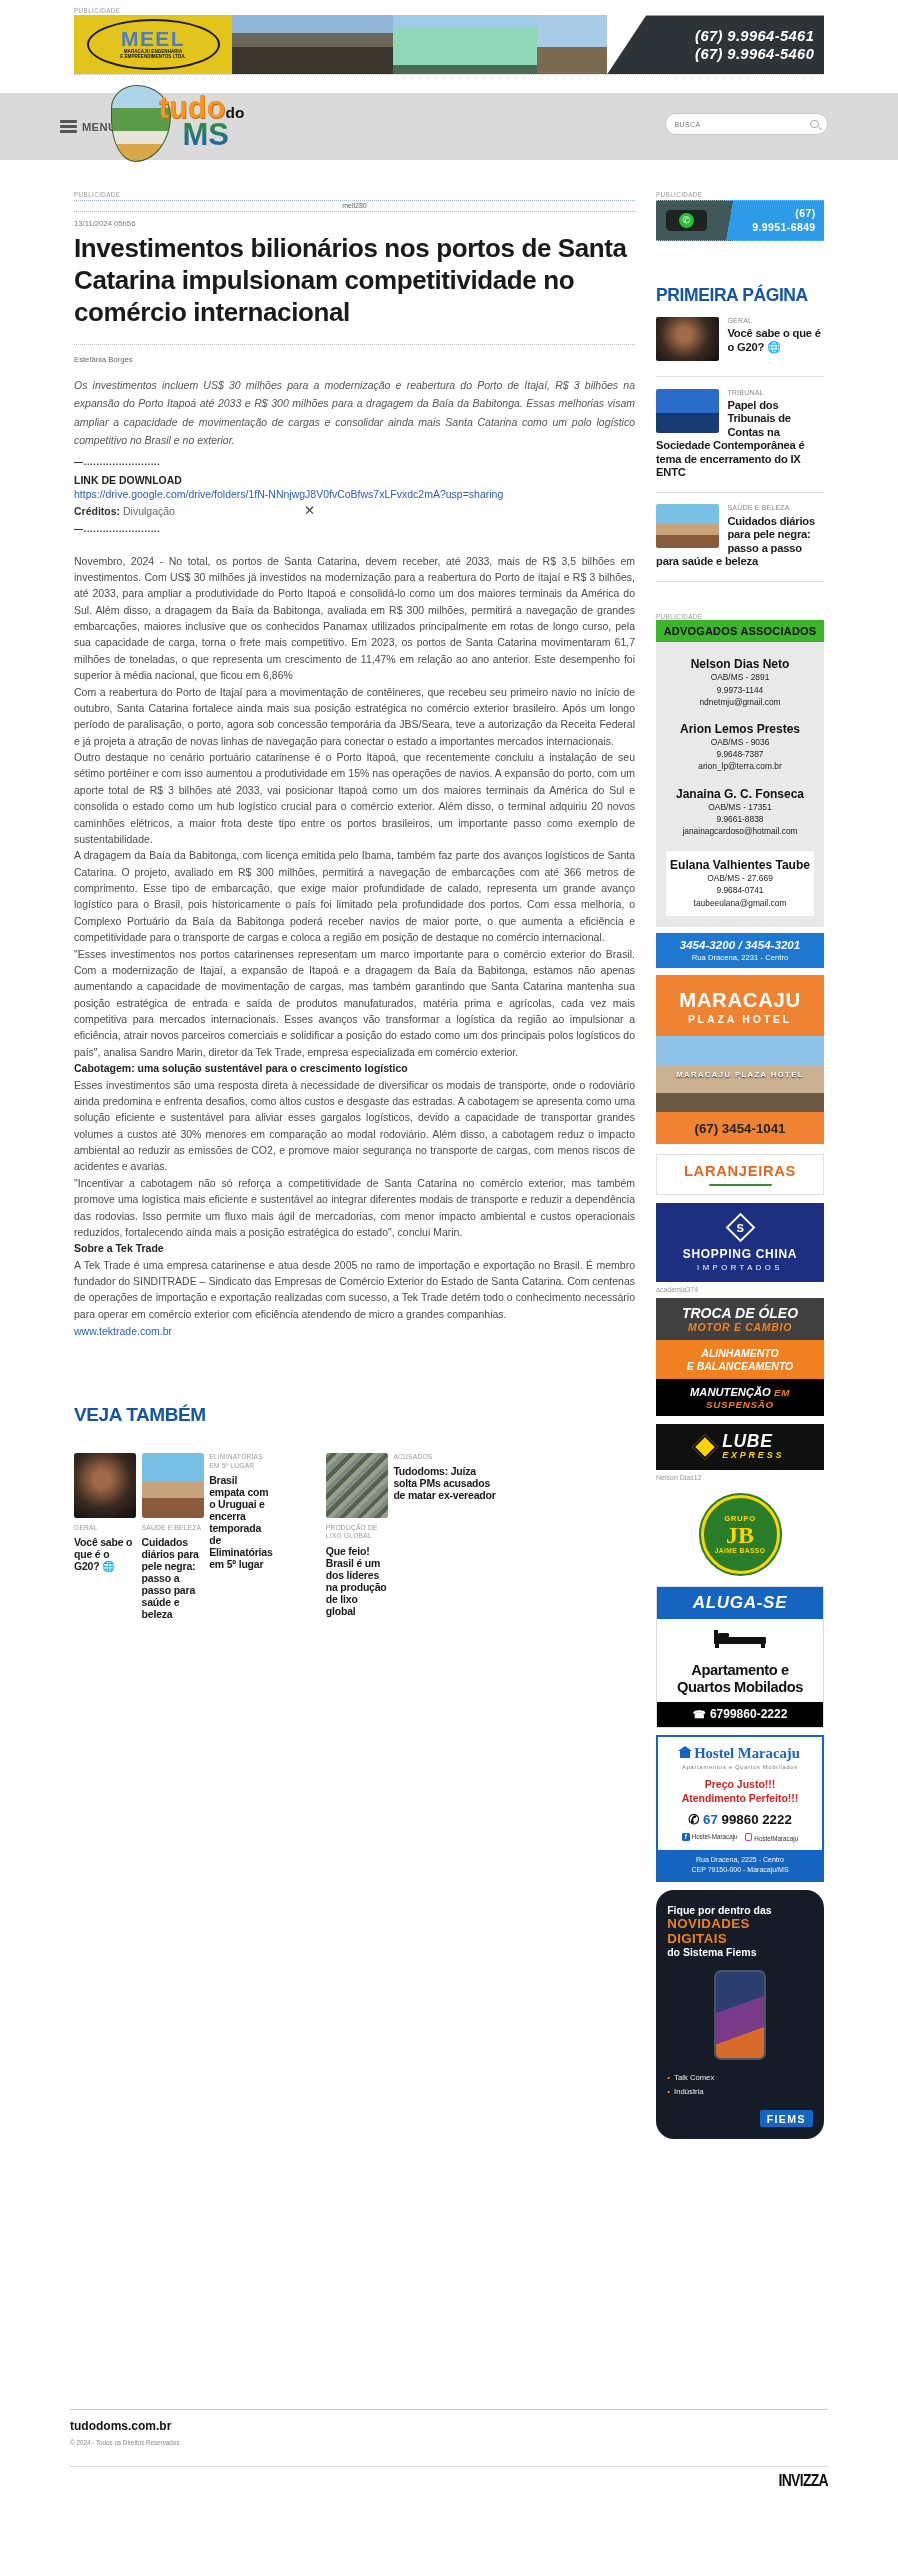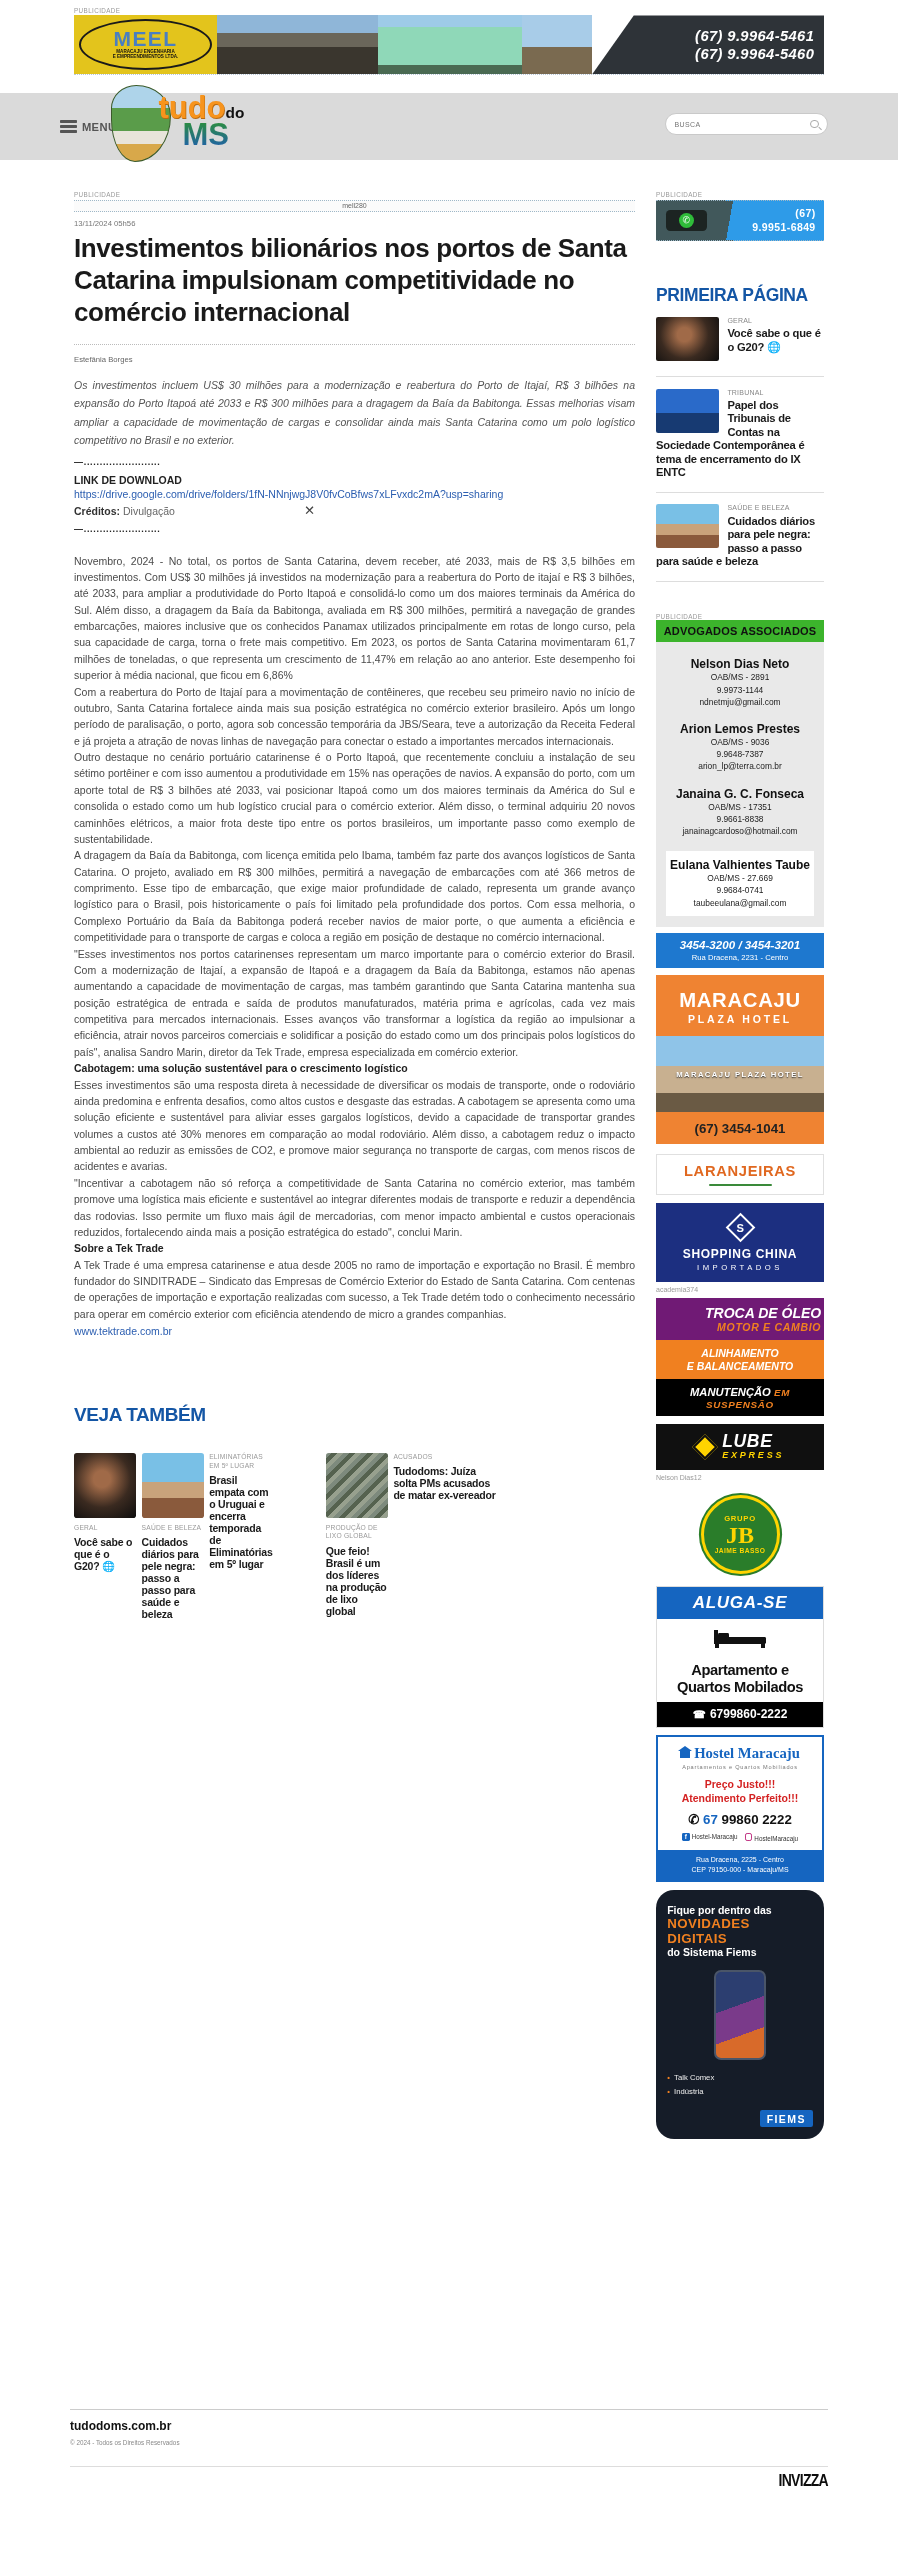--- a/index.html
+++ b/index.html
@@ -5,21 +5,21 @@
   * { box-sizing: border-box; margin: 0; padding: 0; }
   body {
     width: 898px; min-height: 2576px; background: #fff;
     font-family: "Liberation Sans", sans-serif; color: #333; position: relative;
   }
   .pub-label { font-size: 6.3px; color: #999; letter-spacing: 0.4px; }
 
   
   .top-wrap { padding: 7px 74px 0 74px; }
   .top-banner { display: flex; height: 60px; margin-top: 1.4px; border-bottom: 1.4px dotted #b8c8d8; cursor: pointer; }
-  .tb-meel { width: 143px; background: #e3c41c; display: flex; align-items: center; justify-content: center; }
+  .tb-meel { width: 158px; background: #e3c41c; display: flex; align-items: center; justify-content: center; }
   .meel-oval { width: 133px; height: 51px; border: 2.8px solid #1a1a1a; border-radius: 50%; display: flex; flex-direction: column; align-items: center; justify-content: center; }
   .meel-name { color: #4a7fc1; font-size: 21px; font-weight: 900; letter-spacing: 1.4px; line-height: .9; }
   .meel-sub { font-size: 4.6px; font-weight: 700; color: #111; text-align: center; line-height: 1.25; }
   .tb-photo1 { width: 161px; background: linear-gradient(180deg,#8fb6d8 0 30%,#6a665a 30% 55%,#3a362e 55% 100%); }
   .tb-photo2 { width: 144px; background: linear-gradient(180deg,#9ecbe8 0 20%,#8fd8b8 20% 85%,#4a6a52 85% 100%); }
   .tb-photo3 { width: 70px; background: linear-gradient(180deg,#a8cce8 0 55%,#7a6a50 55% 100%); }
   .tb-phones { flex: 1; background: #2e3338; clip-path: polygon(18% 0,100% 0,100% 100%,0 100%); display: flex; flex-direction: column; align-items: flex-end; justify-content: center; padding-right: 9.8px; }
   .tb-phones div { color: #fff; font-size: 14.7px; font-weight: 900; font-style: italic; line-height: 1.25; letter-spacing: 0.4px; }
 
   
@@ -115,21 +115,21 @@
 
   .china { margin-top: 8.4px; background: #1c2f80; text-align: center; padding: 11.2px 4.2px 9.8px 4.2px; cursor: pointer; }
   .china-diamond { width: 21px; height: 21px; border: 2.1px solid #fff; transform: rotate(45deg); margin: 2.8px auto 8.4px auto; display: flex; align-items: center; justify-content: center; }
   .china-diamond span { transform: rotate(-45deg); color: #fff; font-weight: 900; font-size: 11.2px; }
   .china-n1 { color: #fff; font-weight: 900; font-size: 12px; letter-spacing: 0.7px; }
   .china-n2 { color: #fff; font-size: 7.7px; letter-spacing: 3.5px; margin-top: 2.1px; }
 
   .slot-name { font-size: 7px; color: #999; margin-top: 4.2px; }
 
   .auto-ad { margin-top: 5.6px; cursor: pointer; }
-  .auto-r1 { background: #701a75; text-align: right; padding: 7px 2.8px; }
+  .auto-r1 { background: #404040; text-align: center; padding: 7px 2.8px; }
   .auto-r1 .a { color: #fff; font-weight: 900; font-style: italic; font-size: 14px; }
   .auto-r1 .b { color: #f08020; font-weight: 900; font-style: italic; font-size: 10.5px; letter-spacing: 0.7px; }
   .auto-r2 { background: #f08020; text-align: center; padding: 6.3px 2.8px; color: #fff; font-weight: 900; font-style: italic; font-size: 10.5px; line-height: 1.25; }
   .auto-r3 { background: #000; text-align: center; padding: 6.3px 2.8px; }
   .auto-r3 .a { color: #fff; font-weight: 900; font-style: italic; font-size: 11.2px; }
   .auto-r3 .b { color: #f08020; font-weight: 900; font-style: italic; font-size: 9.8px; letter-spacing: 0.7px; }
 
   .lube { margin-top: 8.4px; background: #101010; display: flex; align-items: center; justify-content: center; padding: 9.8px 4.2px; gap: 8.4px; cursor: pointer; }
   .lube-diamond { width: 18px; height: 18px; background: #ffd400; transform: rotate(45deg); box-shadow: inset 0 0 0 2.1px #101010, inset 0 0 0 3.5px #ffd400; }
   .lube-n1 { color: #fff; font-weight: 900; font-style: italic; font-size: 17.5px; letter-spacing: 0.7px; line-height: .9; }

